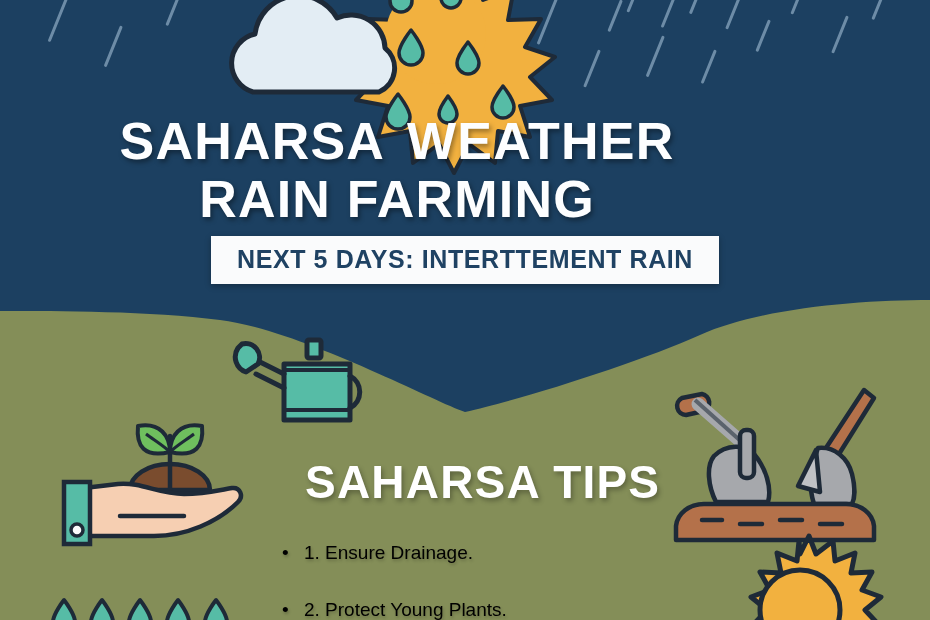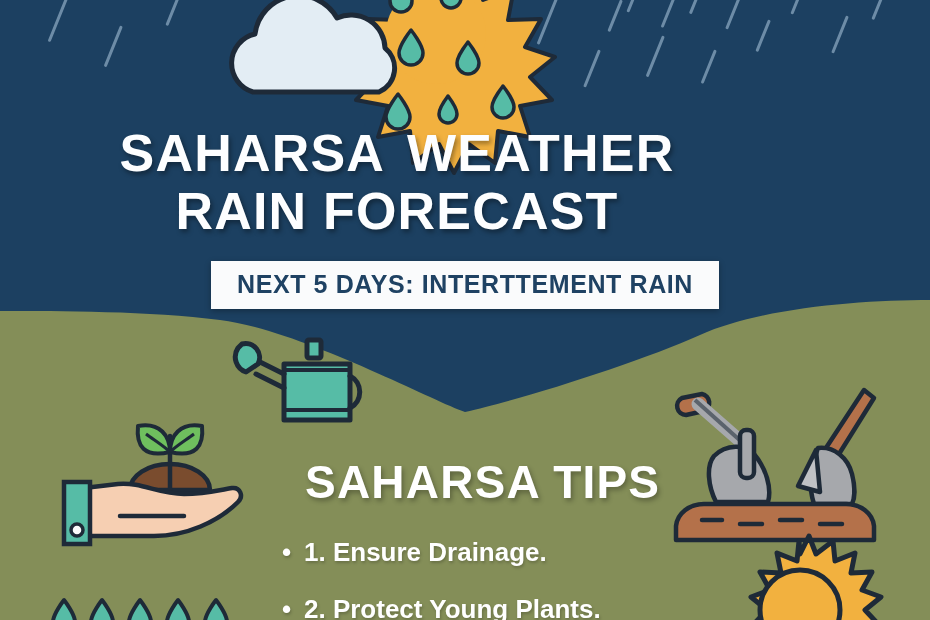--- a/index.html
+++ b/index.html
@@ -45,21 +45,21 @@
     background: #9FBBD2;
     opacity: .62;
     transform: rotate(22deg);
     transform-origin: top center;
   }
 
   
   .headline-wrap {
     position: absolute;
     left: 0;
-    top: 124px;
+    top: 112px;
     width: 794px;
     text-align: center;
   }
   .headline {
     color: #FDFEFF;
     font-size: 52px;
     font-weight: 700;
     letter-spacing: 1.2px;
     line-height: 58px;
     text-shadow: 2px 3px 5px rgba(0,0,0,.38);
@@ -69,21 +69,20 @@
   .headline .gap { display: inline-block; width: 22px; }
 
   .subtitle-bar {
     position: absolute;
     left: 50%;
     transform: translateX(-50%);
     top: 236px;
     background: #FAFBFC;
     padding: 9px 26px 10px 26px;
     box-shadow: 0 2px 6px rgba(0,0,0,.30);
-    margin-top: 25px;
   }
   .subtitle-bar span {
     color: #1F4263;
     font-size: 25px;
     font-weight: 700;
     letter-spacing: .6px;
     white-space: nowrap;
   }
 
   
@@ -100,23 +99,23 @@
   }
   .tips-list {
     position: absolute;
     left: 282px;
     top: 524px;
     margin: 0;
     padding: 0;
     list-style: none;
   }
   .tips-list li {
-    color: #ffffff;
-    font-size: 26px;
-    font-weight: 700;
+    color: #000000;
+    font-size: 19px;
+    font-weight: 400;
     line-height: 57px;
     white-space: nowrap;
     text-shadow: 1px 2px 3px rgba(0,0,0,.22);
   }
   .tips-list li .dot {
     display: inline-block;
     width: 22px;
   }
 
   
@@ -191,21 +190,21 @@
         <path d="M243,124 c0,0 -9,12 -9,18 a9,9 0 0 0 18,0 c0,-6 -9,-18 -9,-18 Z"></path>
         <path d="M298,114 c0,0 -11,14 -11,21 a11,11 0 0 0 22,0 c0,-7 -11,-21 -11,-21 Z"></path>
       </g>
     </svg>
   </div>
 
   <div class="headline-wrap">
     <div class="headline">
       <span>SAHARSA</span><span class="gap"></span><span>WEATHER</span>
     </div>
-    <div class="headline">RAIN FORECAST</div>
+    <div class="headline">RAIN FARMING</div>
   </div>
 
   <div class="subtitle-bar">
     <span>NEXT 5 DAYS: INTERTTEMENT RAIN</span>
   </div>
 
   <div class="ico" id="watering-can">
     <svg width="140" height="96" viewBox="0 0 140 96">
       <g fill="#56BCA6" stroke="#1E2A38" stroke-width="5" stroke-linejoin="round" stroke-linecap="round">
         <rect x="75" y="4" width="14" height="18" rx="2"></rect>

